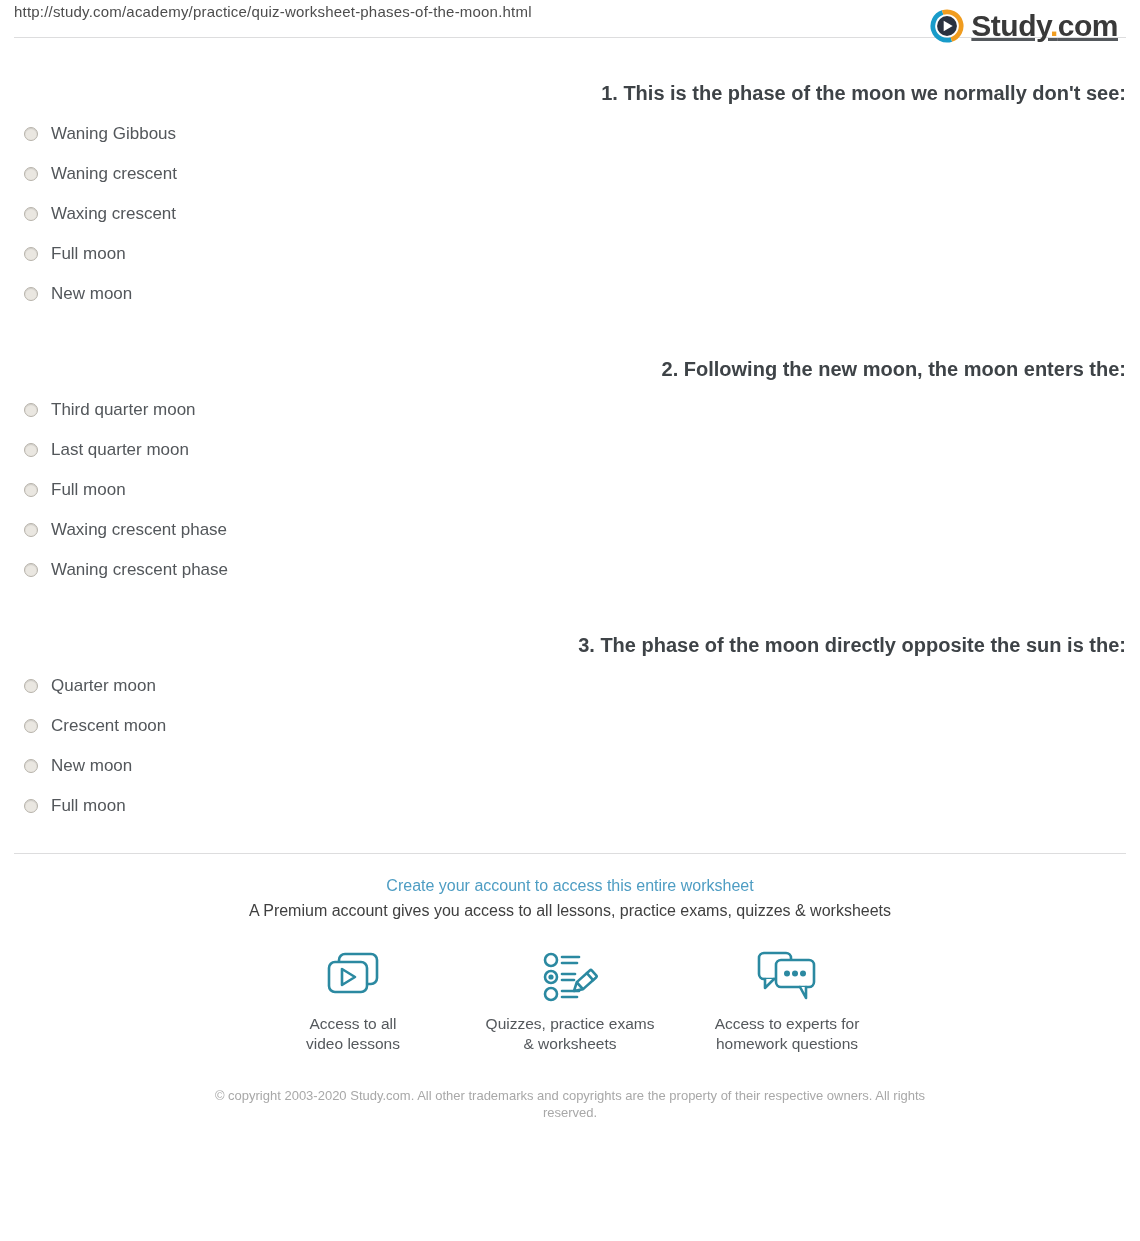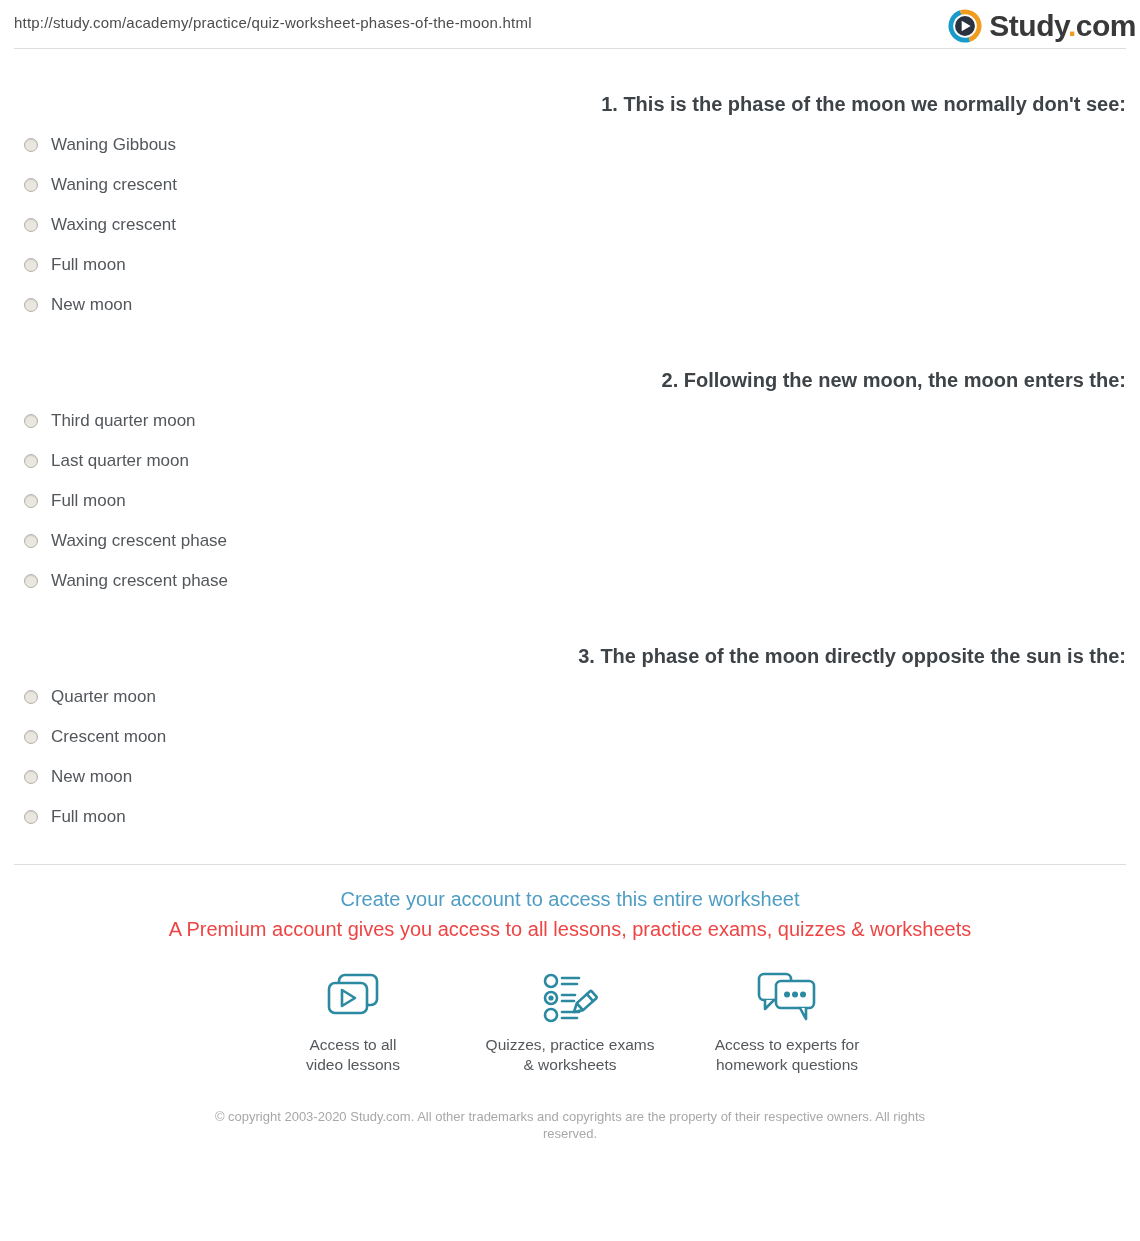--- a/index.html
+++ b/index.html
@@ -4,22 +4,22 @@
 <style>
   html,body{margin:0;padding:0;background:#fff;}
   body{
     width:1140px;height:1241px;
     font-family:"Liberation Sans","DejaVu Sans",sans-serif;
     color:#54585c;position:relative;overflow:hidden;
   }
   .page{padding:0 14px;}
 
   
-  .url-line{margin:0;padding-top:14px;font-size:15px;color:#4d4d4d;letter-spacing:.2px;}
-  .logo{position:absolute;top:9px;right:4px;display:flex;}
+  .url-line{margin:0;padding-top:3px;font-size:15px;color:#4d4d4d;letter-spacing:.2px;}
+  .logo{position:absolute;top:9px;right:22px;display:flex;text-decoration:underline;}
   .logo-mark{width:34px;height:34px;margin-right:7px;}
   .logo-text{font-size:30px;font-weight:bold;color:#393939;letter-spacing:-.5px;line-height:34px;}
   .logo-dot{color:#f09c1f;}
 
   
   h1.page-title{margin:33px 0 0 0;font-size:29px;font-weight:bold;color:#2d5362;letter-spacing:.2px;}
   .divider{border:none;border-top:1px solid #ddddde;margin:17px 0 0 0;}
 
   
   .question{margin-top:44px;text-align:right;}
@@ -30,22 +30,22 @@
     width:12px;height:12px;border-radius:50%;
     background:#eae7e1;border:1px solid #b7b3ab;
     box-shadow:inset 0 1px 1px rgba(0,0,0,.12);
     flex:0 0 auto;
   }
   .option-label{margin-left:13px;font-size:17px;color:#53575b;}
 
   
   .cta{text-align:center;}
   .cta-divider{margin-top:27px;}
-  .cta-title{margin:23px 0 0 0;font-size:20px;font-weight:normal;color:#4e9dc3;}
-  .cta-subtitle{margin:7px 0 0 0;font-size:20px;color:#ef4444;}
+  .cta-title{margin:23px 0 0 0;font-size:16px;font-weight:normal;color:#4e9dc3;}
+  .cta-subtitle{margin:7px 0 0 0;font-size:16px;color:#404040;}
   .benefits{margin-top:29px;display:flex;justify-content:center;}
   .benefit{width:217px;text-align:center;}
   .benefit-icon{height:54px;display:flex;align-items:flex-end;justify-content:center;}
   .benefit-label{margin-top:11px;font-size:15.5px;line-height:20px;color:#54585c;}
 
   
   .copyright{
     margin:33px auto 0 auto;max-width:720px;text-align:center;
     font-size:13px;line-height:17px;color:#a8a8a8;
   }

